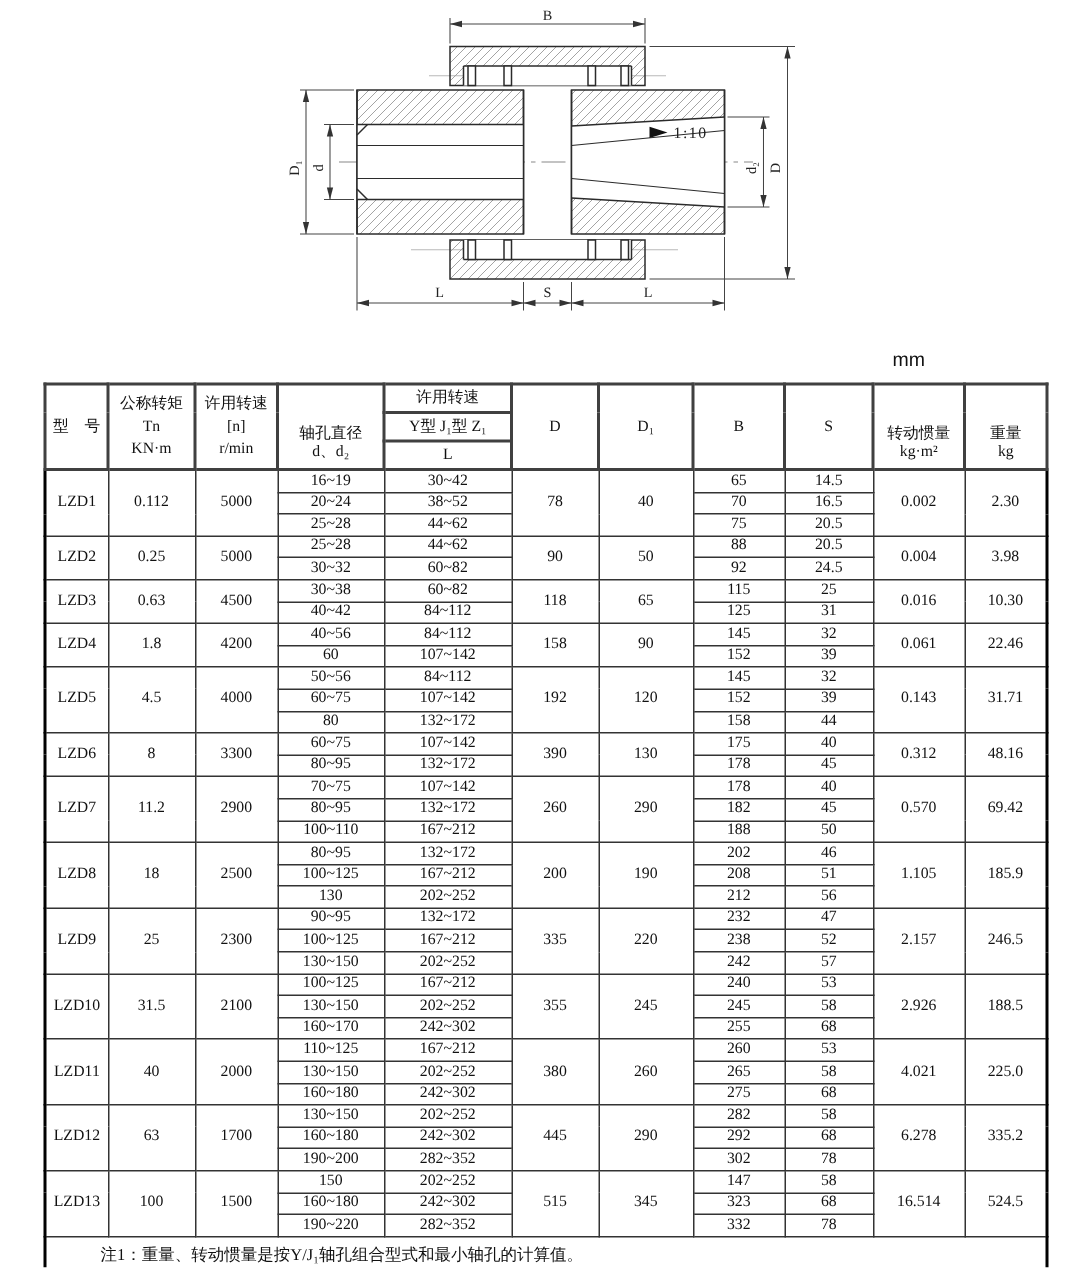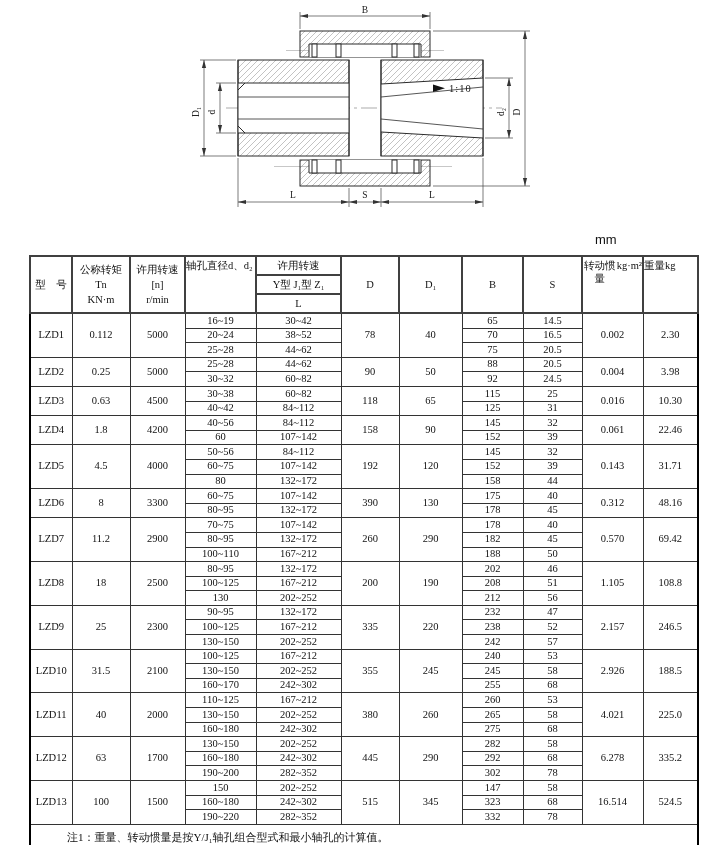--- a/index.html
+++ b/index.html
@@ -9,21 +9,21 @@
   .title-row{position:absolute;left:29px;top:229px;width:668px;height:24px;text-align:center;}
   .title-row h1{display:inline;font-family:"Liberation Sans","DejaVu Sans",sans-serif;
         font-size:15px;font-weight:700;letter-spacing:1px;margin:0;}
   .unit{position:absolute;left:566px;top:3px;font-family:"Liberation Sans","DejaVu Sans",sans-serif;
         font-size:13px;font-weight:500;}
   table.params{position:absolute;left:29px;top:255px;width:668px;border-collapse:collapse;
         table-layout:fixed;font-size:10.5px;background:#fff;border:2px solid #000;}
   table.params th{border:2px solid #404040;font-weight:400;padding:0;line-height:1.45;
         text-align:center;vertical-align:middle;}
   thead tr{height:19px;}
-  .vstack{display:flex;flex-direction:row;justify-content:flex-start;height:49px;padding:3px 0;}
+  .vstack{display:flex;flex-direction:column;justify-content:flex-end;height:49px;padding:3px 0;}
   .vstack div{line-height:1.2;}
   tbody td{border:1px solid #333;height:13.6px;padding:0 1px;text-align:center;
         vertical-align:middle;line-height:1;}
   tbody tr.sub td{border-top-color:#aaa;}
   tfoot td{border:1px solid #222;text-align:left;font-size:11px;padding:3px 6px 6px 36px;}
   tfoot td .note-line{line-height:1.65;}
   svg text{font-family:"Liberation Serif","DejaVu Serif",serif;fill:#222;}
 </style>
 </head>
 <body>
@@ -366,21 +366,21 @@
           <td rowspan="3">LZD8</td>
           <td rowspan="3">18</td>
           <td rowspan="3">2500</td>
           <td rowspan="1">80~95</td>
           <td rowspan="1">132~172</td>
           <td rowspan="3">200</td>
           <td rowspan="3">190</td>
           <td rowspan="1">202</td>
           <td rowspan="1">46</td>
           <td rowspan="3">1.105</td>
-          <td rowspan="3">108.8</td>
+          <td rowspan="3">185.9</td>
         </tr>
         <tr class="sub">
           <td rowspan="1">100~125</td>
           <td rowspan="1">167~212</td>
           <td rowspan="1">208</td>
           <td rowspan="1">51</td>
         </tr>
         <tr class="sub">
           <td rowspan="1">130</td>
           <td rowspan="1">202~252</td>

